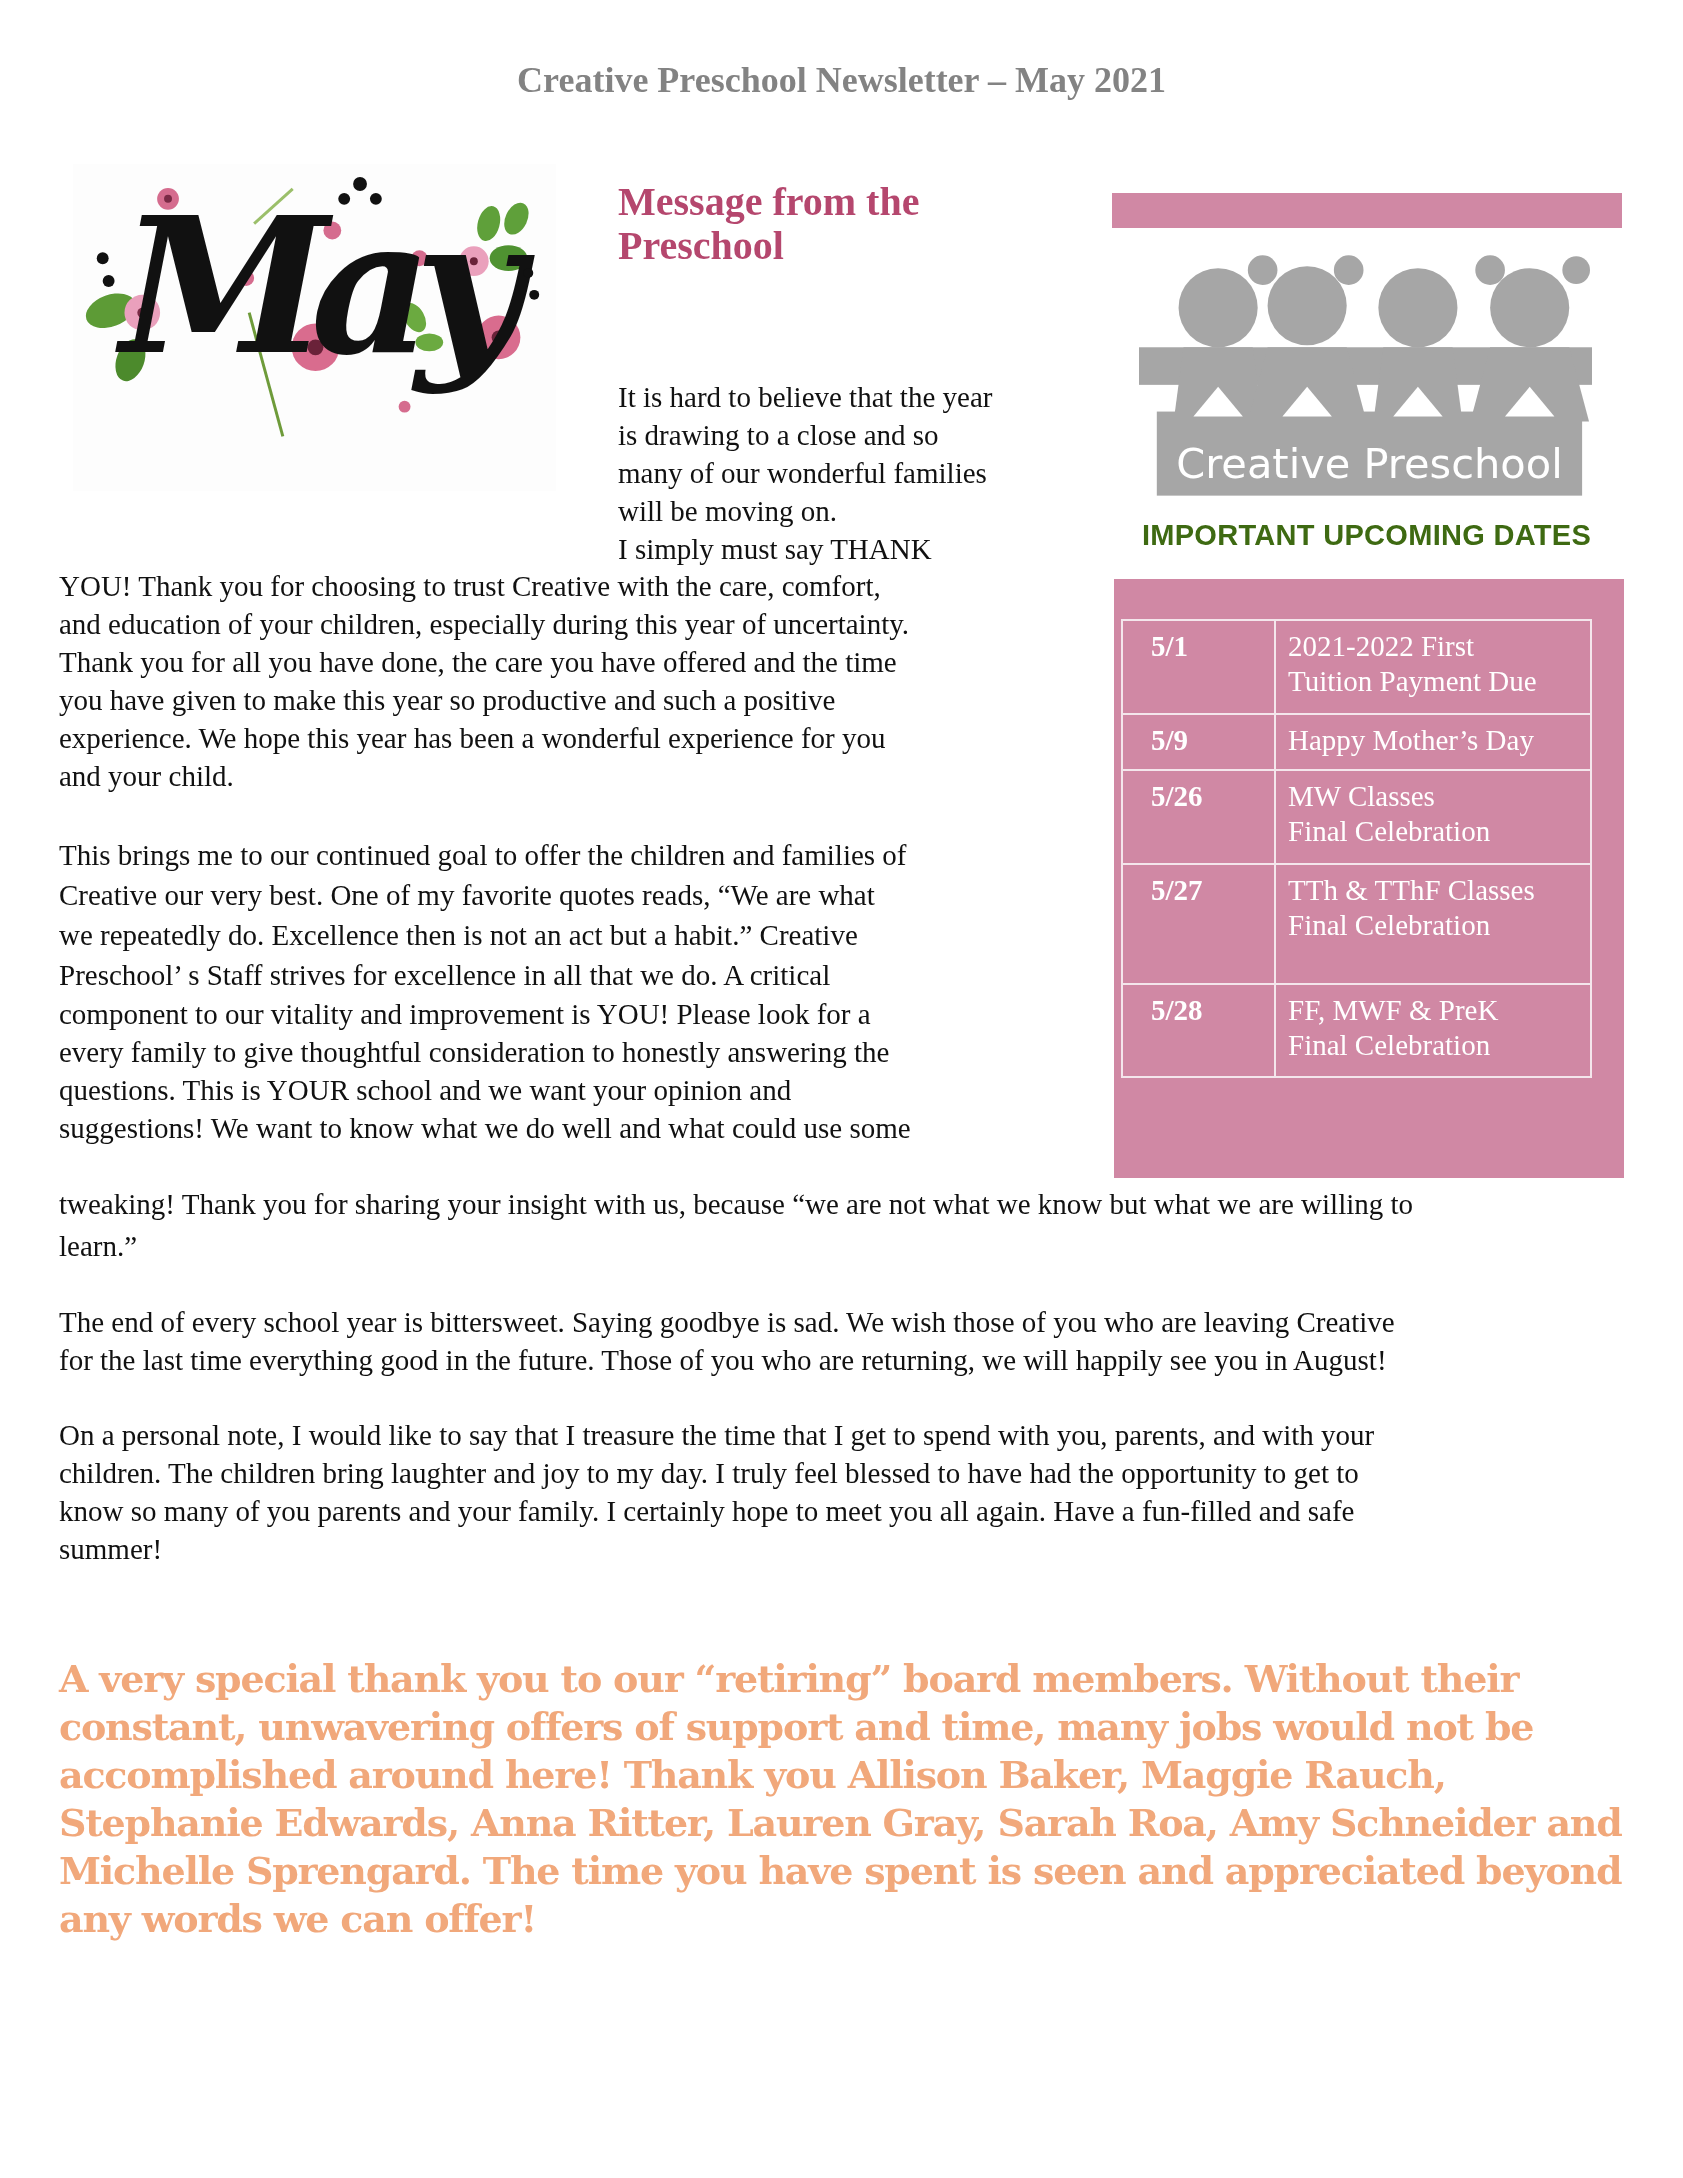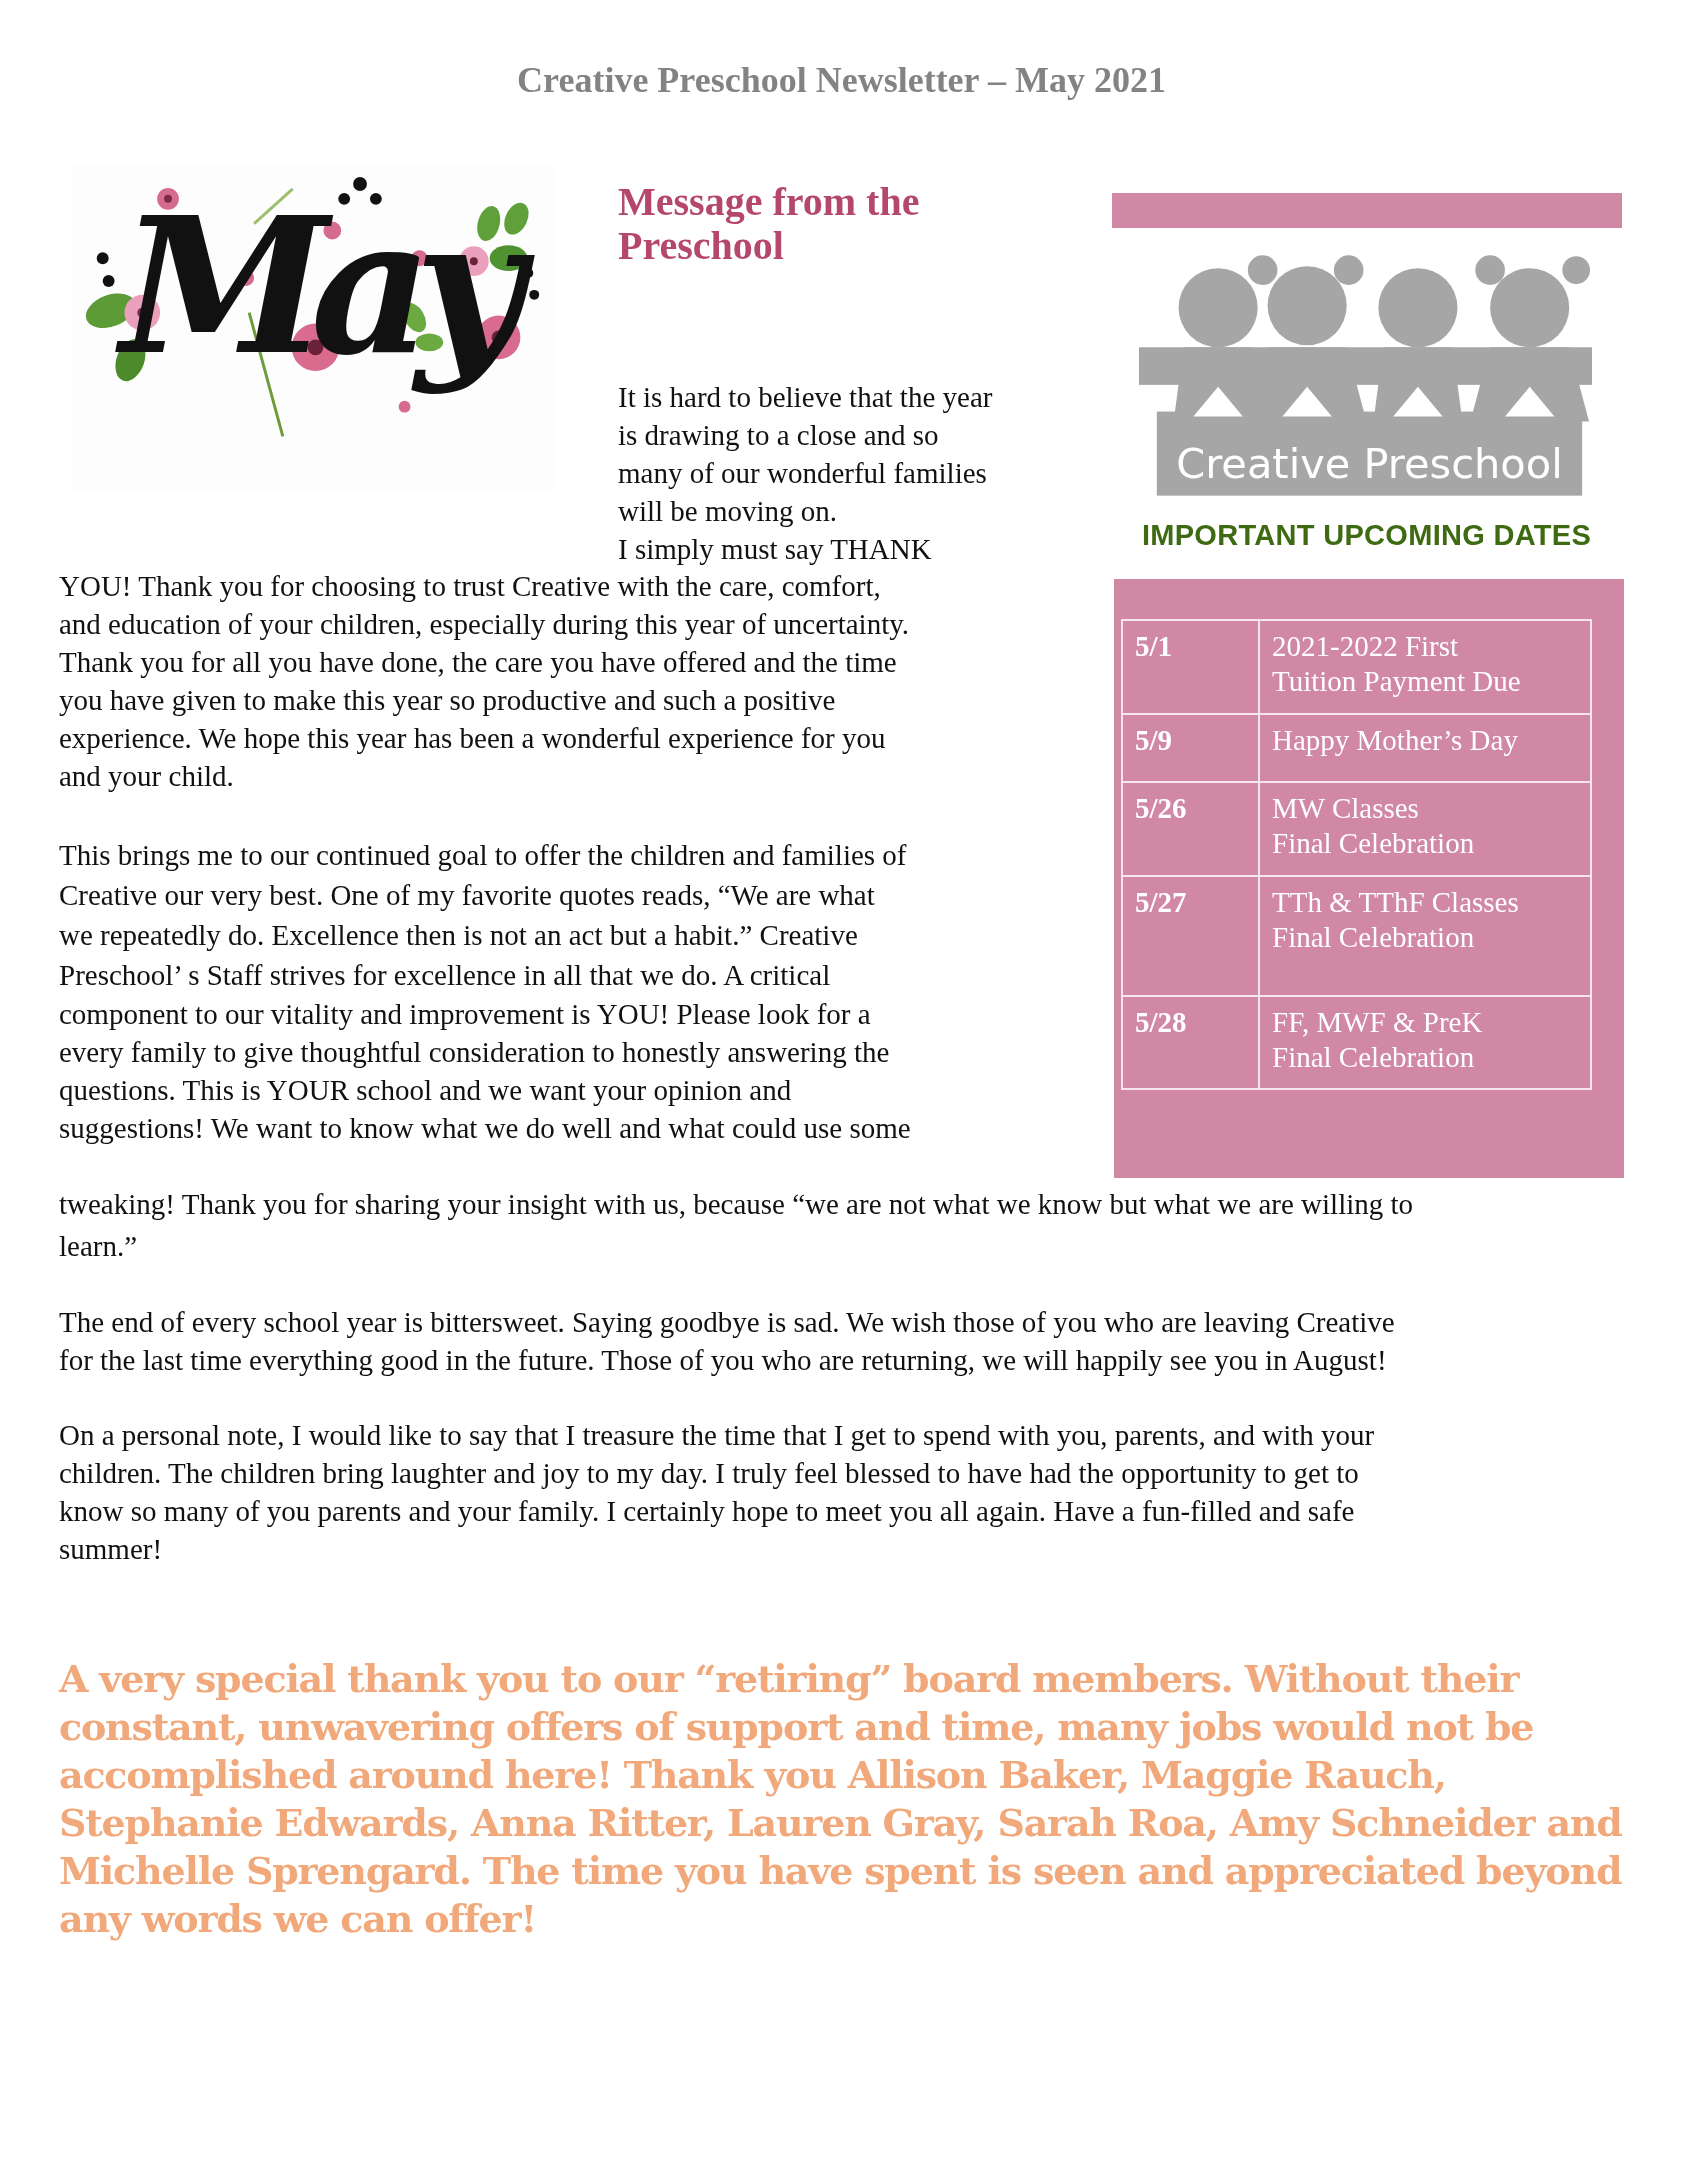--- a/index.html
+++ b/index.html
@@ -11,21 +11,21 @@
   .heading { left:618px; top:180px; width:416px; font-size:40px; font-weight:bold; color:#B5476E; line-height:44px; }
   .body-text { font-size:29px; line-height:38px; color:#111; }
   .intro { left:618px; top:378px; width:436px; }
   .para { left:59px; width:1000px; }
   .para-wide { left:59px; width:1584px; }
   .pink-bar { left:1112px; top:193px; width:510px; height:35px; background:#D088A4; }
   .logo { left:1139px; top:248px; width:453px; height:248px; }
   .dates-heading { left:1109px; top:519px; width:515px; text-align:center; font-family:"Liberation Sans", sans-serif; font-weight:bold; font-size:29px; color:#3E6A12; letter-spacing:0.3px; }
   .pink-box { left:1114px; top:579px; width:510px; height:599px; background:#D088A4; }
   table.dates { position:absolute; left:1121px; top:619px; width:471px; border-collapse:collapse; color:#fff; font-size:29px; }
-  table.dates td { border:2px solid #f4e6ec; vertical-align:top; padding:8px 10px 0 12px; line-height:35px; }
+  table.dates td { border:2px solid #f4e6ec; vertical-align:top; padding:8px 10px 0 28px; line-height:35px; }
   table.dates td.date { width:113px; font-weight:bold; }
   table.dates td.event { padding-left:12px; }
   .thanks { left:59px; top:1655px; width:1584px; font-size:38px; line-height:48px; font-weight:bold; color:#F1A87B; font-family:"DejaVu Serif", serif; letter-spacing:-1.2px; }
 </style>
 </head>
 <body>
 
 <div class="abs title">Creative Preschool Newsletter – May 2021</div>
 
 <div class="abs may-art">
@@ -161,21 +161,21 @@
 
 <table class="dates">
   <tbody>
       <tr style="height:94px">
     <td class="date">5/1</td>
     <td class="event">
       <div>2021-2022 First</div>
       <div>Tuition Payment Due</div>
     </td>
   </tr>
-  <tr style="height:68px">
+  <tr style="height:56px">
     <td class="date">5/9</td>
     <td class="event">
       <div>Happy Mother’s Day</div>
     </td>
   </tr>
   <tr style="height:94px">
     <td class="date">5/26</td>
     <td class="event">
       <div>MW Classes</div>
       <div>Final Celebration</div>

